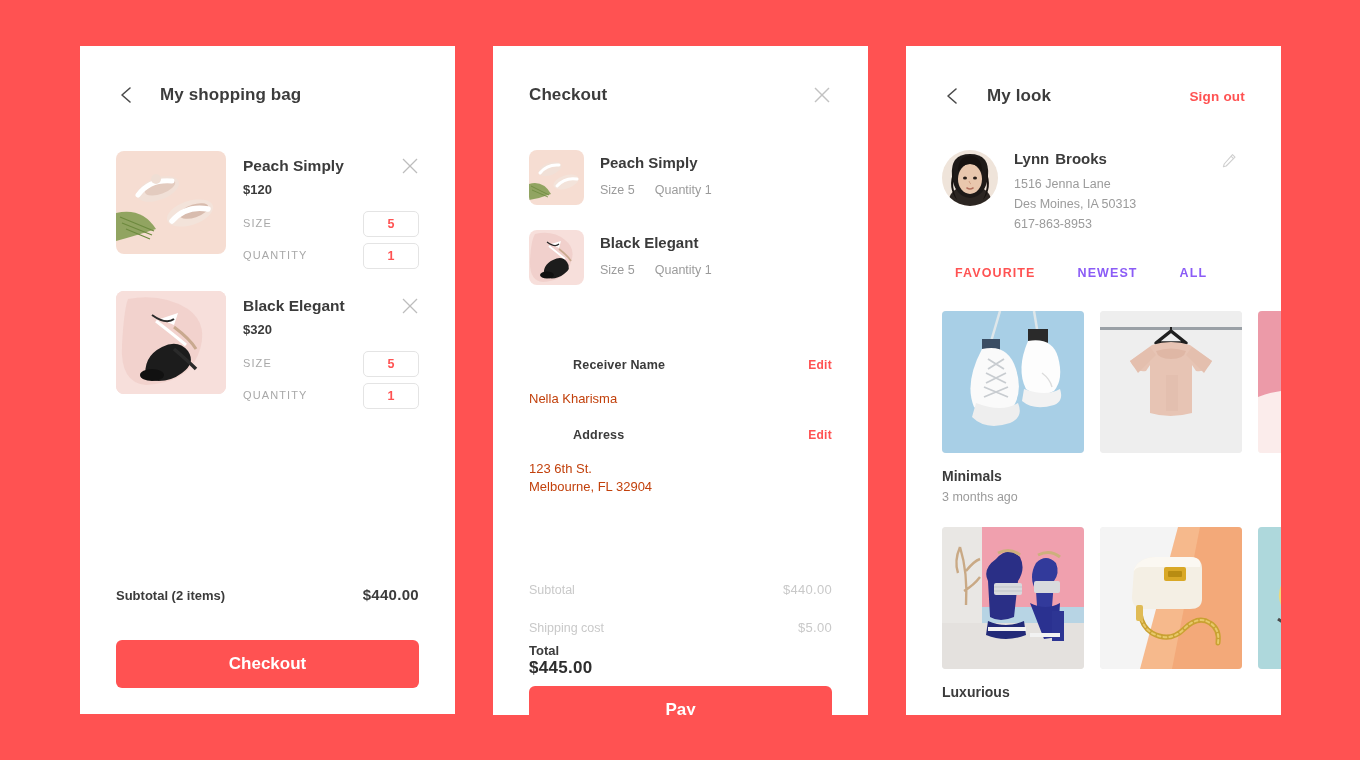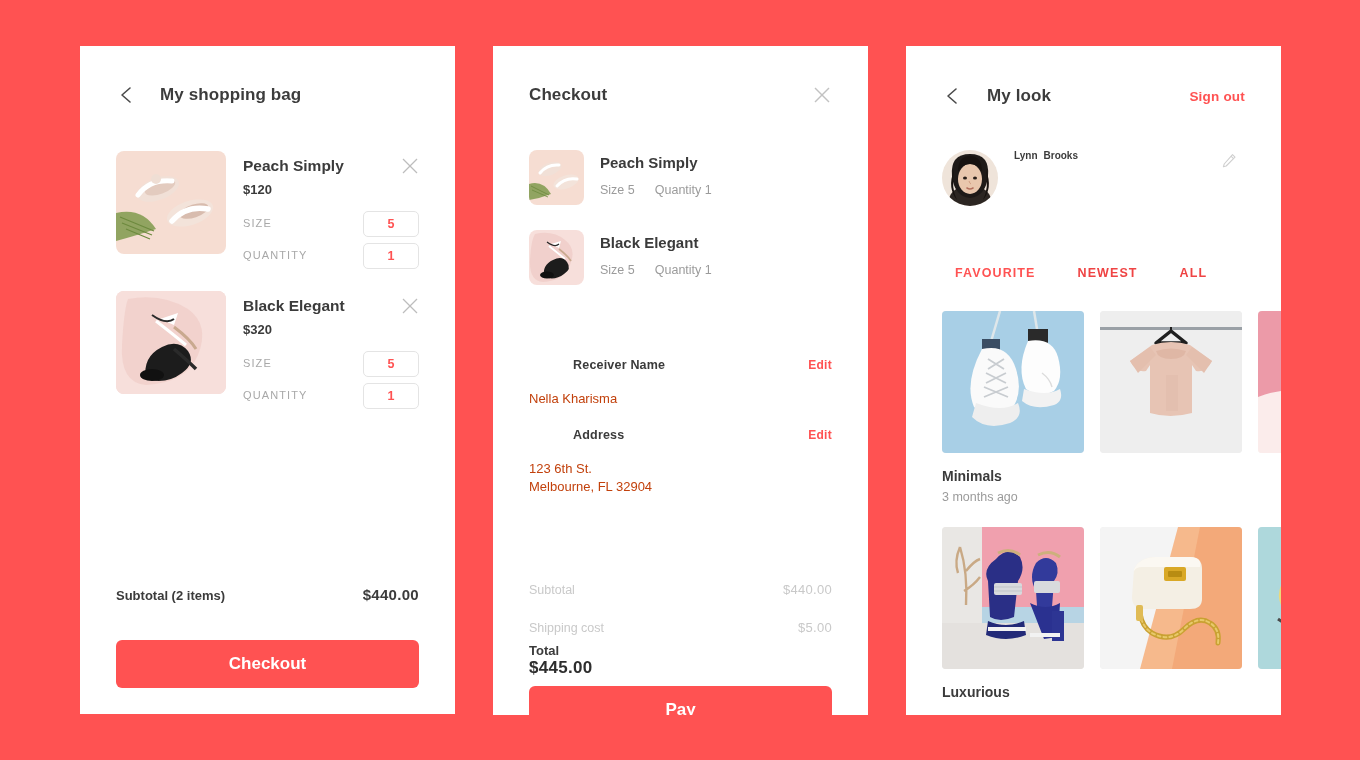--- a/index.html
+++ b/index.html
@@ -116,27 +116,27 @@
   #panel-checkout .big-btn { top: 640px; }
 
   
   #panel-look .hdr { top: 39px; left: 36px; right: 36px; justify-content: flex-start; }
   #panel-look .hdr .back-ico { margin-right: 23px; }
   #panel-look .signout { margin-left: auto; }
 
   .profile { position: absolute; left: 36px; top: 104px; right: 36px; height: 70px; }
   .avatar { position: absolute; left: 0; top: 0; width: 56px; height: 56px; border-radius: 50%; overflow: hidden; }
   .avatar svg { display:block; width:100%; height:100%; }
-  .p-name { position: absolute; left: 72px; top: 0px; font-size: 10px; font-weight: 700; color: #3b3b3b; }
+  .p-name { position: absolute; left: 72px; top: 0px; font-size: 15px; font-weight: 700; color: #3b3b3b; }
   .p-name .sp { display:inline-block; width:6px; }
   .p-lines { position: absolute; left: 72px; top: 24px; font-size: 12.5px; color: #9b9b9b; line-height: 20px; }
   .pencil { position: absolute; right: 8px; top: 3px; width: 16px; height: 16px; }
 
   .tabs { position: absolute; left: 36px; top: 220px; display: flex; gap: 0; }
-  .tab { font-size: 12.5px; font-weight: 700; letter-spacing: 1.1px; color: #ef4444; cursor: pointer; }
+  .tab { font-size: 12.5px; font-weight: 700; letter-spacing: 1.1px; color: #8b5cf6; cursor: pointer; }
   .tab.active { color: #ff5252; }
   .tab.t0 { margin-right: 42px; padding-left: 13px; }
   .tab.t1 { margin-right: 42px; }
 
   .gallery { position: absolute; left: 36px; top: 265px; right: 0; }
   .g-row { position: relative; height: 195px; margin-bottom: 21px; }
   .g-strip { position: relative; height: 142px; }
   .g-img {
     position: absolute; top: 0; width: 142px; height: 142px;
     border-radius: 4px; overflow: hidden; background: #eee;
@@ -331,20 +331,25 @@
           <path d="M16 22 q0 -16 12 -16 q12 0 12 16 q-4 -8 -12 -8 q-8 0 -12 8 Z" fill="#17120f"></path>
           <path d="M12 20 q-3 18 3 30 q-10 -12 -3 -30 Z" fill="#17120f"></path>
           <path d="M44 20 q3 18 -3 30 q10 -12 3 -30 Z" fill="#17120f"></path>
           <ellipse cx="23" cy="28" rx="2" ry="1.6" fill="#2a1f19"></ellipse>
           <ellipse cx="33" cy="28" rx="2" ry="1.6" fill="#2a1f19"></ellipse>
           <path d="M25 38 q3 2 6 0" stroke="#b4705e" stroke-width="1.6" fill="none" stroke-linecap="round"></path>
           <path d="M27 31 q1 3 2 3" stroke="#cf9e83" stroke-width="1" fill="none"></path>
         </svg>
       </div>
       <div class="p-name"><span>Lynn</span><span class="sp"></span><span>Brooks</span></div>
+      <div class="p-lines">
+        <div>1516 Jenna Lane</div>
+        <div>Des Moines, IA 50313</div>
+        <div>617-863-8953</div>
+      </div>
       <span class="pencil">
         <svg viewBox="0 0 16 16">
             <path d="M11.5 1.6 L14 4.1 L5.2 13 L2.4 13.8 L3.2 11 Z" fill="none" stroke="#cfcfcf" stroke-width="1.1" stroke-linejoin="round"></path>
             <line x1="10" y1="3.1" x2="12.5" y2="5.6" stroke="#cfcfcf" stroke-width="1.1"></line>
           </svg>
       </span>
     </div>
 
     <div class="tabs">
       <span class="tab t0 active">FAVOURITE</span>

